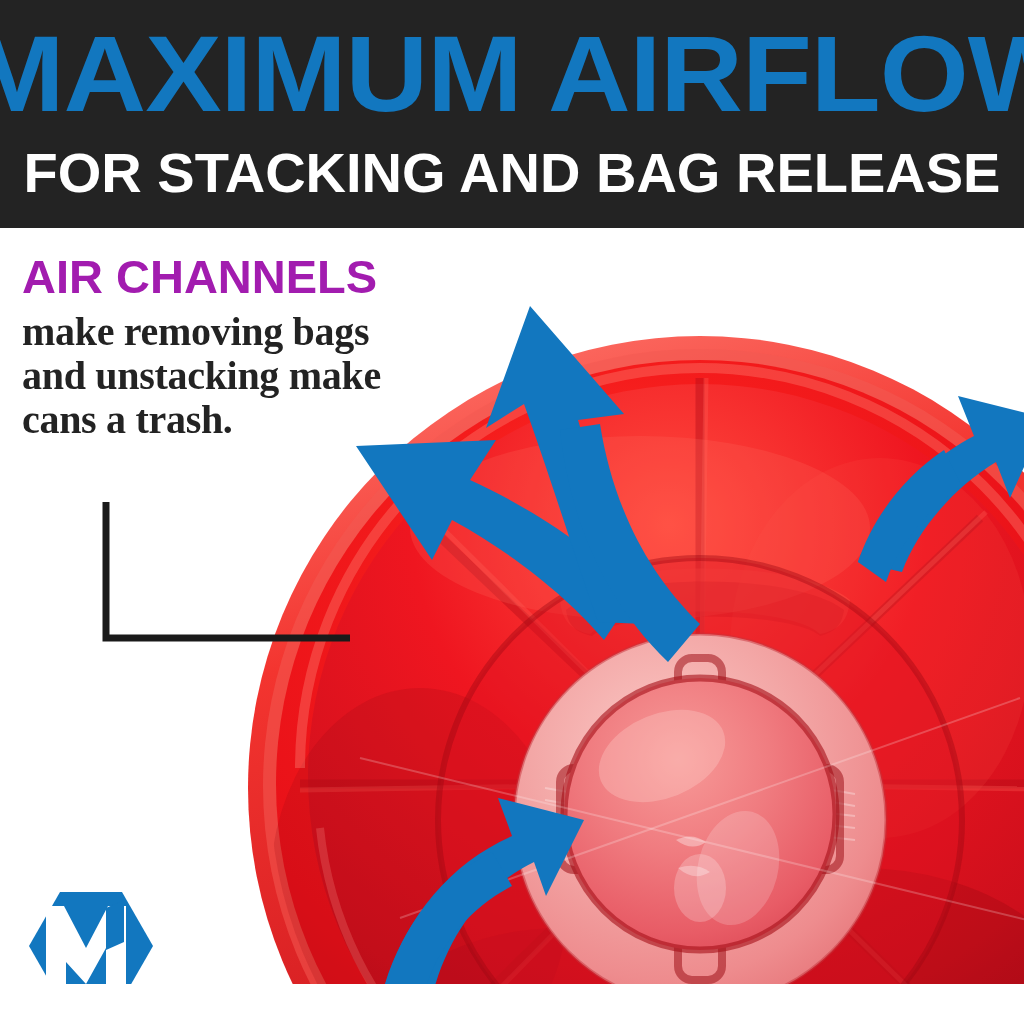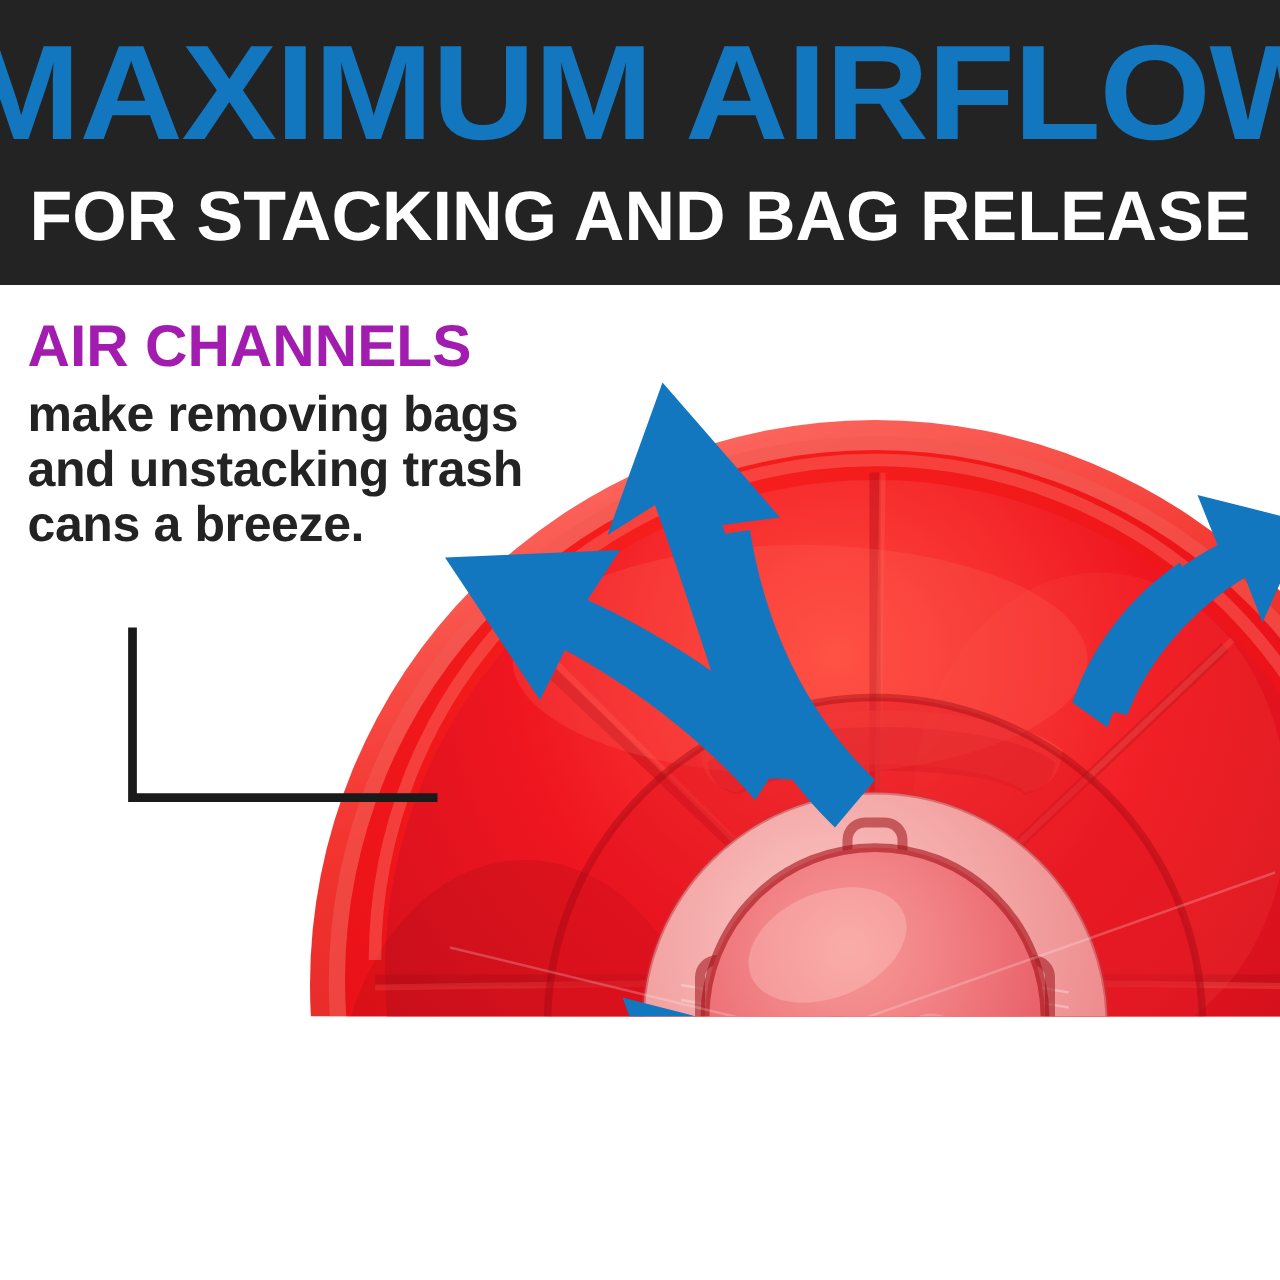--- a/index.html
+++ b/index.html
@@ -7,21 +7,21 @@
   html,body { width:1024px; height:1024px; overflow:hidden; }
   body {
     background:#ffffff;
     font-family:"Liberation Sans", sans-serif;
     position:relative;
   }
 
   
   #stage {
     position:absolute; left:0; top:0;
-    width:1024px; height:813px;
+    width:1024px; height:984px;
     background:#ffffff;
     overflow:hidden;
   }
 
   
   #header-band {
     position:absolute; left:0; top:0;
     width:1024px; height:228px;
     background:#232323;
     overflow:hidden;
@@ -64,21 +64,21 @@
     font-family:"Liberation Sans Narrow","Liberation Sans",sans-serif;
     font-weight:bold;
     font-size:47px;
     line-height:50px;
     letter-spacing:0px;
     white-space:nowrap;
   }
   #callout-body {
     margin-top:8px;
     color:#232323;
-    font-family:Liberation Sans, sans-serif;
+    font-family:Liberation Serif, serif;
     font-weight:bold;
     font-size:40px;
     line-height:44px;
     letter-spacing:-0.3px;
   }
   #callout-body span { display:block; white-space:nowrap; }
 
   
   #leader-line {
     position:absolute; left:100px; top:470px;
@@ -273,22 +273,22 @@
   </div>
 
   <svg id="leader-line" viewBox="0 0 300 200">
     <path d="M6 32 L 6 168 L 250 168" fill="none" stroke="#1A1A1A" stroke-width="7"></path>
   </svg>
 
   <div id="callout">
     <div id="callout-title">AIR CHANNELS</div>
     <div id="callout-body">
       <span>make removing bags</span>
-      <span>and unstacking trash</span>
-      <span>cans a breeze.</span>
+      <span>and unstacking make</span>
+      <span>cans a trash.</span>
     </div>
   </div>
 
   <svg id="arrows-layer" viewBox="0 0 1024 1024">
 
     <g>
       <path d="M636 592
                C 600 556, 540 512, 470 480
                L 496 440
                L 356 446

